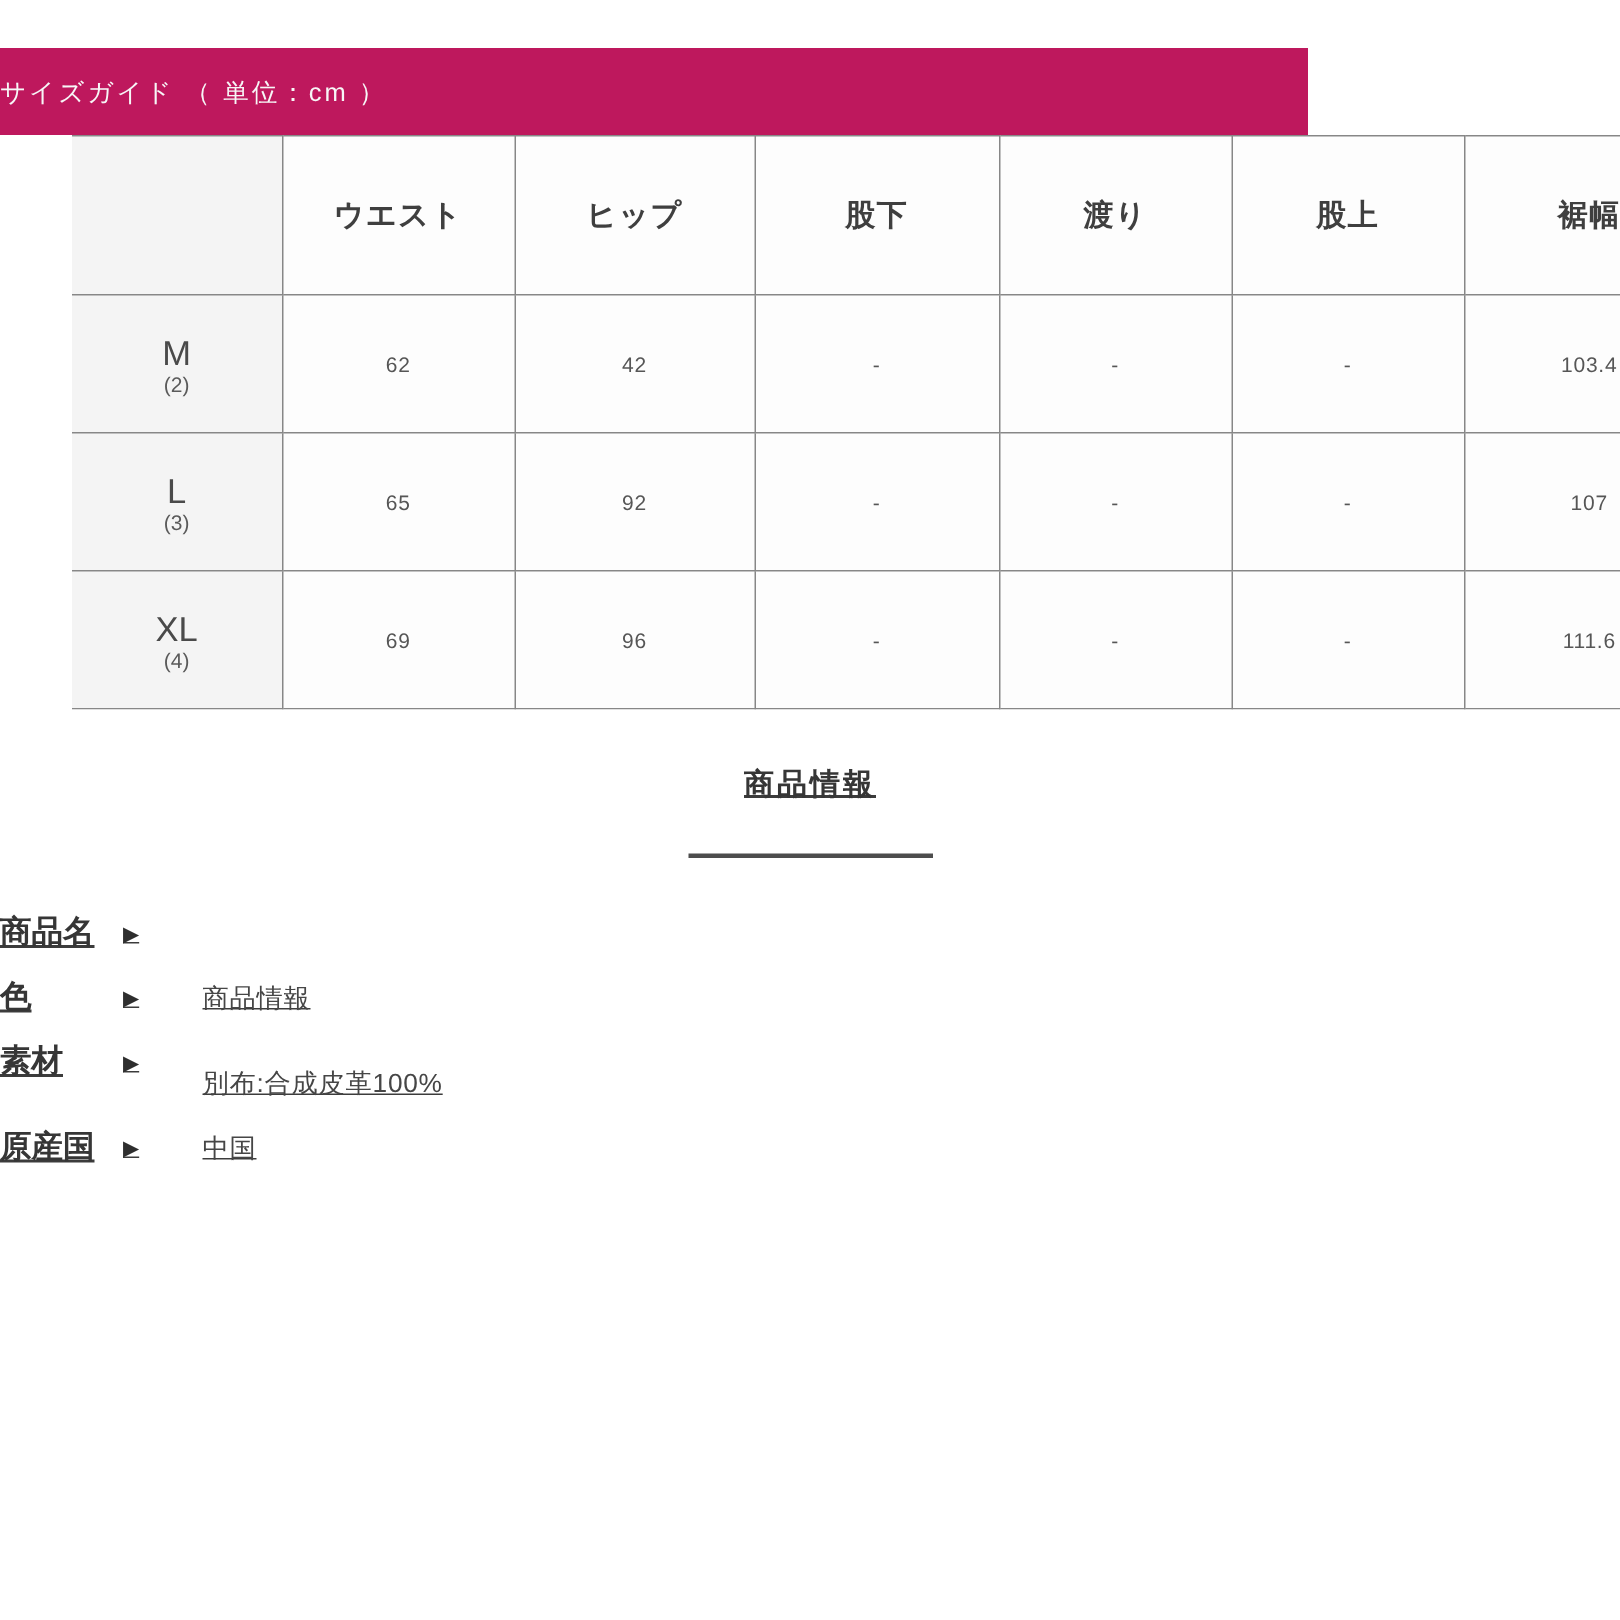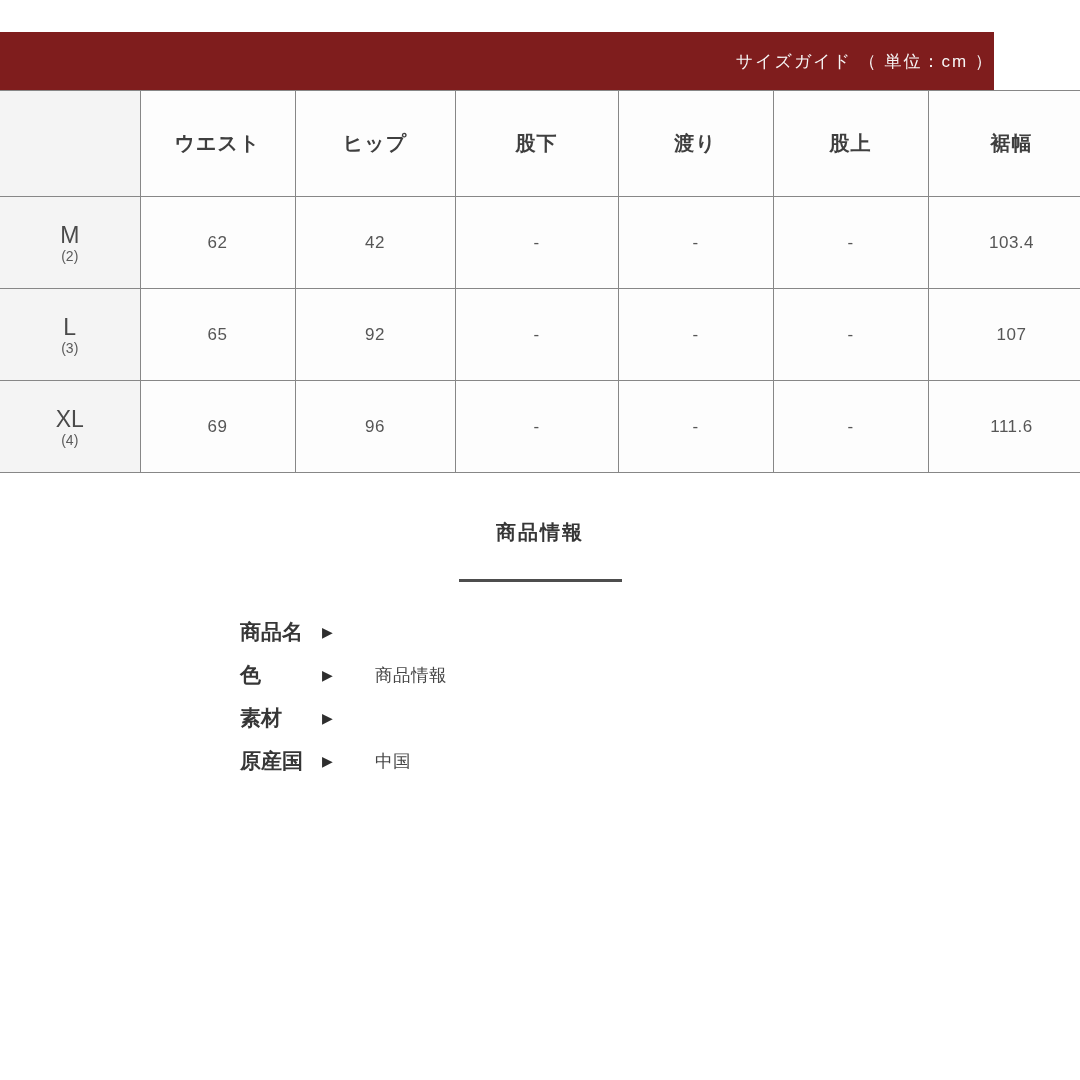--- a/index.html
+++ b/index.html
@@ -9,36 +9,37 @@
     height: 1080px;
     font-family: "Liberation Sans", "DejaVu Sans", sans-serif;
     color: #3c3c3c;
     overflow: hidden;
   }
 
   
   .size-guide-bar {
     margin-top: 32px;
     height: 58px;
-    width: 994px;
-    background: #7f1d1d;
+    width: 872px;
+    background: #be185d;
     display: flex;
     align-items: center;
-    justify-content: flex-end;
+    justify-content: flex-start;
   }
   .size-guide-bar span {
     color: #f7f7f7;
     font-size: 17px;
     letter-spacing: 2px;
   }
 
   
   .table-wrap {
     width: 1080px;
     overflow: hidden;
+    padding-left: 48px;
   }
   table.size-table {
     table-layout: fixed;
     width: 1095px;
     border-collapse: collapse;
   }
   .size-table th, .size-table td {
     border: 1px solid #878787;
     text-align: center;
     vertical-align: middle;
@@ -51,21 +52,21 @@
     font-size: 20px;
     font-weight: 600;
     color: #3f3f3f;
     letter-spacing: 1px;
   }
   .size-table .col-label {
     background: #f4f4f4;
     width: 140px;
   }
   .size-table td {
-    font-size: 17px;
+    font-size: 14px;
     font-weight: 400;
     color: #565656;
     letter-spacing: 0.5px;
     margin-left: 35px;
   }
   .size-table tbody th.row-head {
     background: #f4f4f4;
     font-weight: 400;
   }
   .row-head .size-name {
@@ -75,37 +76,36 @@
     font-weight: 400;
   }
   .row-head .size-sub {
     font-size: 14px;
     color: #5a5a5a;
     line-height: 16px;
     font-weight: 400;
   }
 
   
-  .product-info { margin-top: 46px; }
+  .product-info { margin-top: 36px; text-decoration: underline; }
   .product-info h2 {
     text-align: center;
     font-size: 20px;
     font-weight: 700;
     color: #363636;
     letter-spacing: 2px;
   }
   .heading-underline {
     width: 163px;
     height: 3px;
     background: #4d4d4d;
     margin: 33px auto 0 auto;
   }
   .info-rows {
     margin-top: 36px;
-    padding-left: 240px;
   }
   .info-row {
     display: flex;
     align-items: flex-start;
     margin-bottom: 15px;
   }
   .info-row .label {
     width: 82px;
     font-size: 21px;
     font-weight: 700;
@@ -209,20 +209,21 @@
     </div>
     <div class="info-row">
       <span class="label">色</span>
       <span class="arrow">▶</span>
       <span class="value">商品情報</span>
     </div>
     <div class="info-row">
       <span class="label">素材</span>
       <span class="arrow">▶</span>
       <span class="value">
+        <div class="line2">別布:合成皮革100%</div>
       </span>
     </div>
     <div class="info-row">
       <span class="label">原産国</span>
       <span class="arrow">▶</span>
       <span class="value">中国</span>
     </div>
   </div>
 </div>
 

